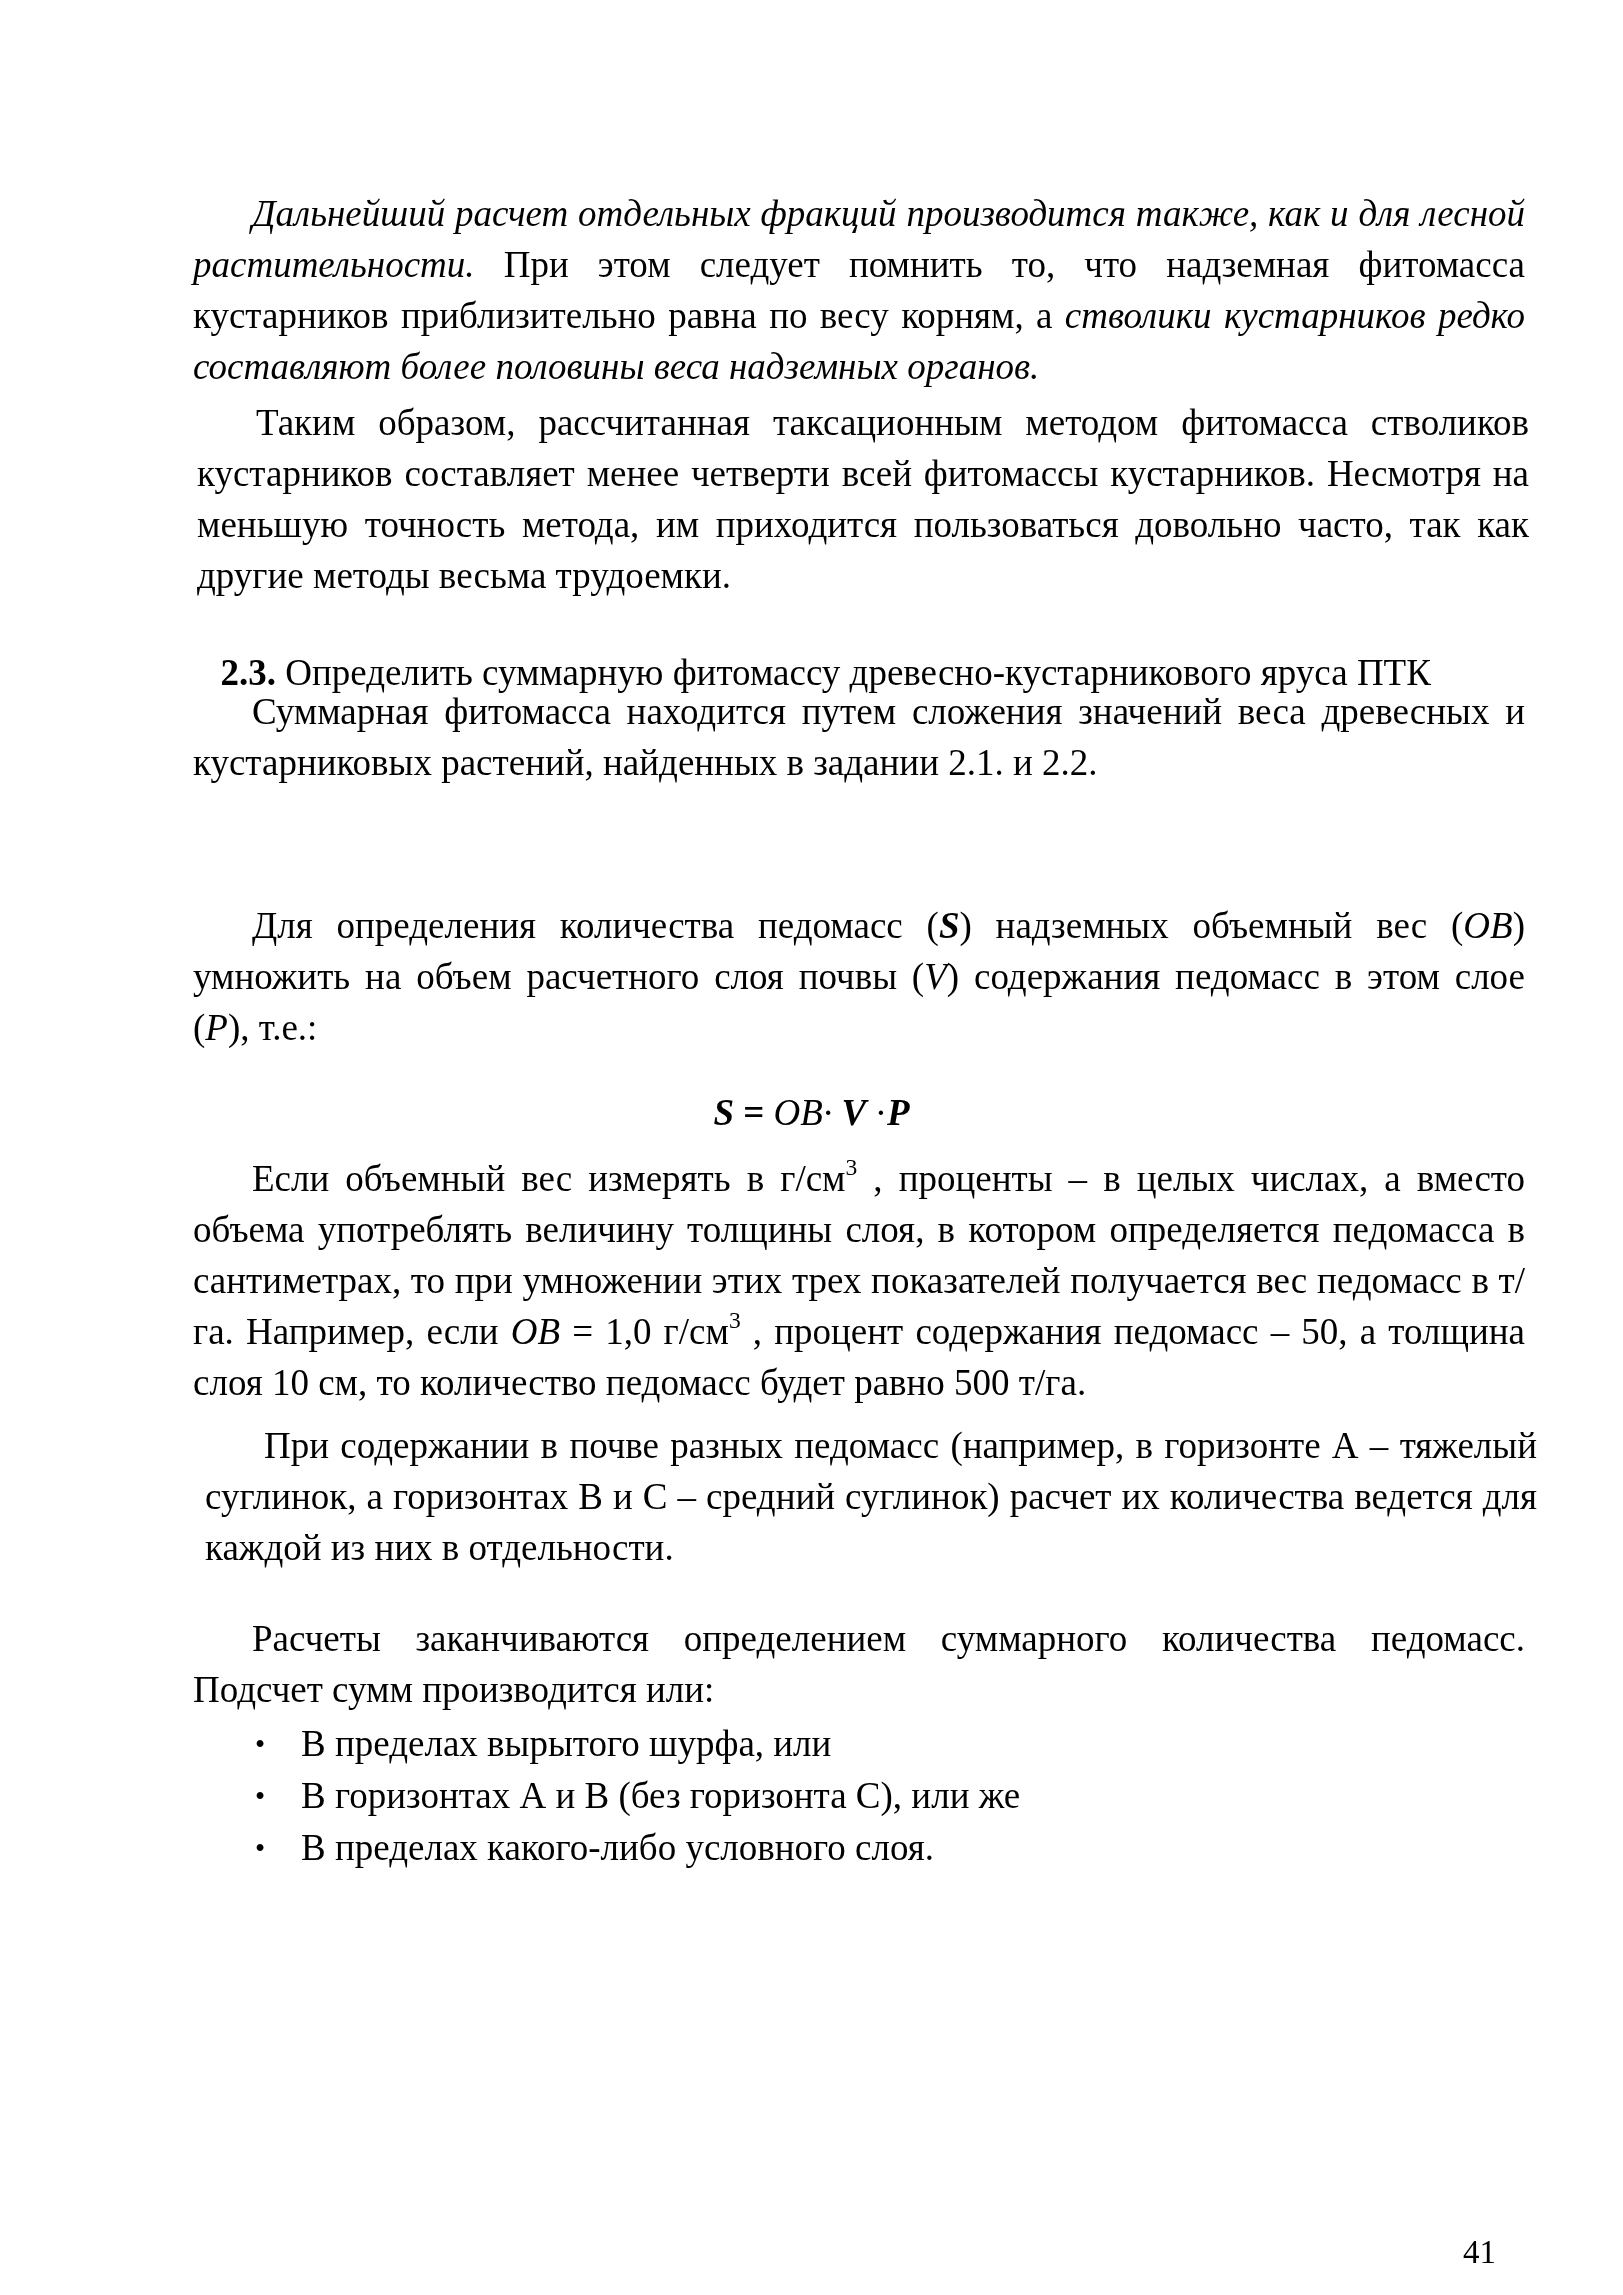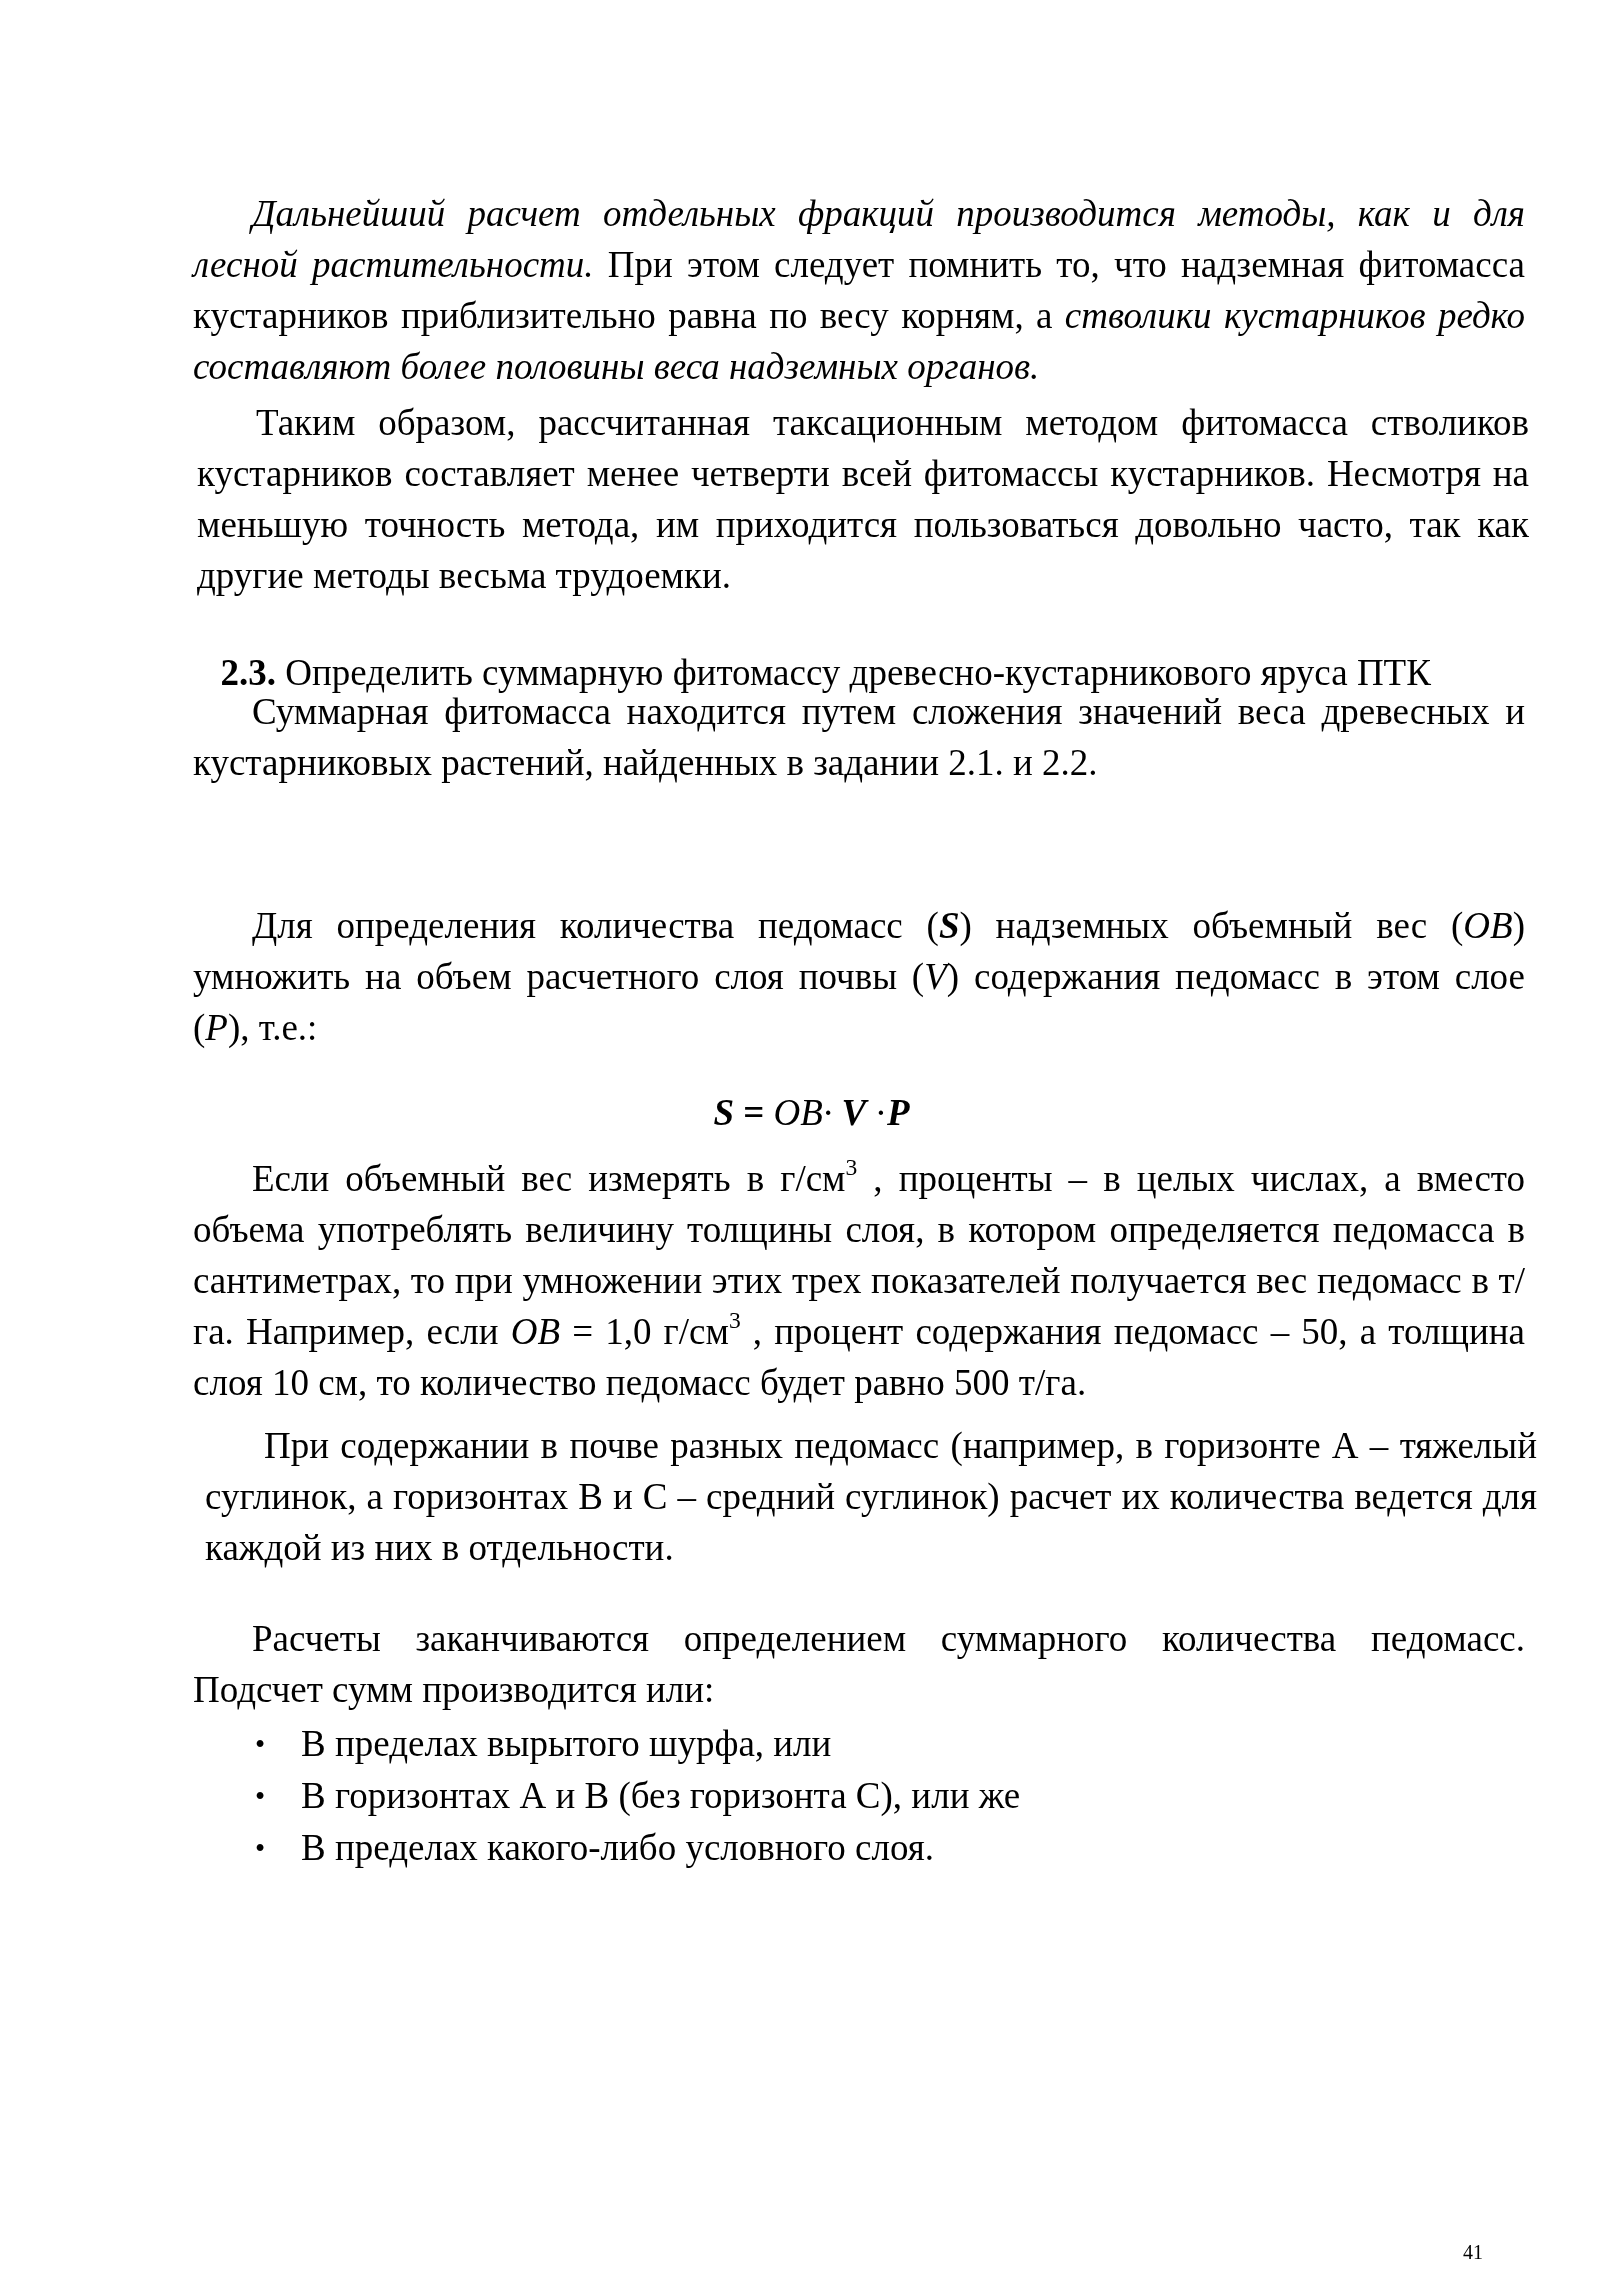--- a/index.html
+++ b/index.html
@@ -11,28 +11,28 @@
   .indent { text-indent: 59px; }
   .it { font-style: italic; }
   .b { font-weight: bold; }
   .bi { font-weight: bold; font-style: italic; }
   sup { font-size: 23.6px; line-height: 0; vertical-align: 15.7px; }
   .heading { font-weight: bold; }
   .formula { position: absolute; left: 0; width: 1623px; text-align: center; font-size: 37px; line-height: 51px; margin-top: 33px; }
   .list { position: absolute; left: 255px; width: 1243px; font-size: 37px; margin: 0; padding: 0; list-style: none; }
   .list li { position: relative; padding-left: 46px; height: 52px; line-height: 52px; }
   .bullet { position: absolute; left: 0; top: 0; width: 26px; text-align: left; font-size: 29px; }
-  .pagenum { position: absolute; left: 1463px; top: 2238px; font-size: 20px; line-height: 29px; }
+  .pagenum { position: absolute; left: 1463px; top: 2238px; font-size: 33px; line-height: 29px; }
 </style>
 </head>
 <body>
 
 <div class="page">
 
-  <p class="blk indent" style="top:188px;margin:0;"><span class="it">Дальнейший расчет отдельных фракций производится методы, как и для лесной растительности.</span><span> При этом следует помнить то, что надземная фитомасса кустарников приблизительно равна по весу корням, а </span><span class="it">стволики кустарников редко составляют более половины веса надземных органов.</span></p>
+  <p class="blk indent" style="top:188px;margin:0;"><span class="it">Дальнейший расчет отдельных фракций производится также, как и для лесной растительности.</span><span> При этом следует помнить то, что надземная фитомасса кустарников приблизительно равна по весу корням, а </span><span class="it">стволики кустарников редко составляют более половины веса надземных органов.</span></p>
 
   <p class="blk indent" style="top:393px;margin:4px;">Таким образом, рассчитанная таксационным методом фитомасса стволиков кустарников составляет менее четверти всей фитомассы кустарников. Несмотря на меньшую точность метода, им приходится пользоваться довольно часто, так как другие методы весьма трудоемки.</p>
 
   <p class="blk" style="top:647px;margin:0;text-indent:27.5px;"><span class="b">2.3.</span><span> Определить суммарную фитомассу древесно-кустарникового яруса ПТК</span></p>
 
   <p class="blk indent" style="top:686px;margin:0;">Суммарная фитомасса находится путем сложения значений веса древесных и кустарниковых растений, найденных в задании 2.1. и 2.2.</p>
 
 
   <p class="blk indent" style="top:900px;margin:0;"><span>Для определения количества педомасс (</span><span class="bi">S</span><span>) надземных объемный вес (</span><span class="it">OB</span><span>) умножить на объем расчетного слоя почвы (</span><span class="it">V</span><span>) содержания педомасс в этом слое (</span><span class="it">P</span><span>), т.е.:</span></p>
 

